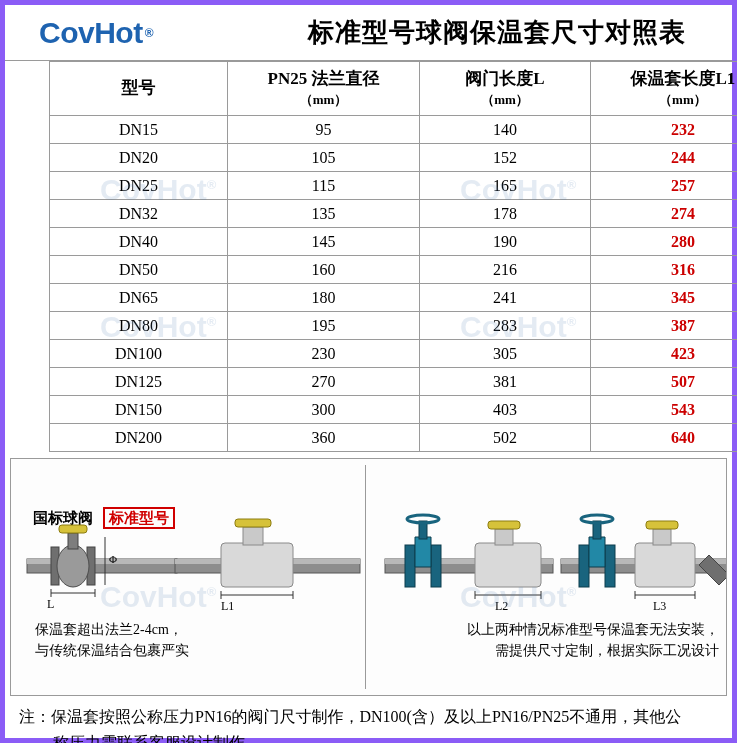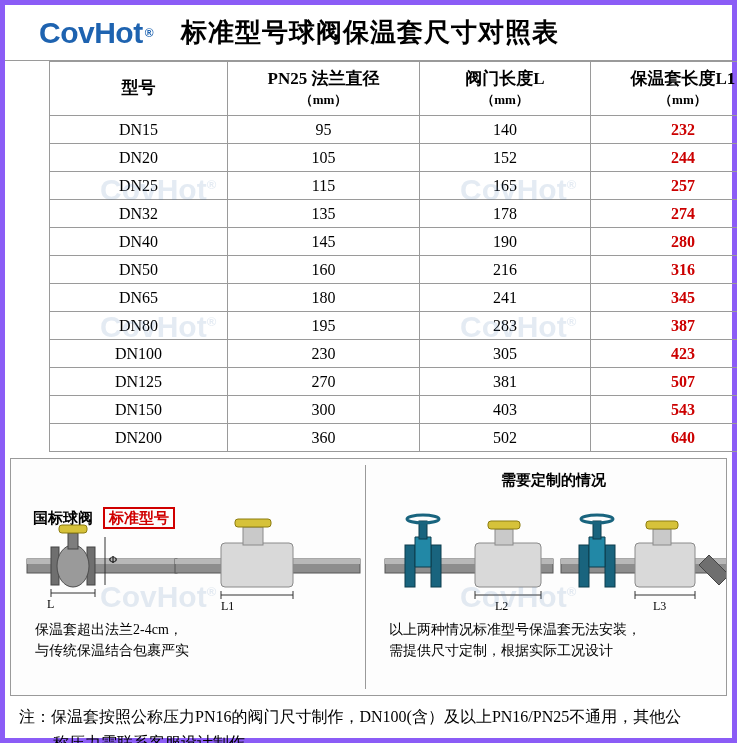--- a/index.html
+++ b/index.html
@@ -38,21 +38,21 @@
     letter-spacing:-0.5px;
   }
   .brand .reg{
     font-size:12px;
     vertical-align:super;
     margin-left:2px;
     font-weight:bold;
   }
   .title{
     flex:1;
-    text-align:left;
+    text-align:right;
     font-size:26px;
     font-weight:bold;
     letter-spacing:1px;
     padding-right:40px;
   }
   
   table.spec{
     width:100%;
     border-collapse:collapse;
     table-layout:fixed;
@@ -135,21 +135,21 @@
     line-height:1.5;
     width:320px;
   }
   .note-right{
     position:absolute;
     left:378px;
     top:160px;
     font-size:14px;
     line-height:1.5;
     width:330px;
-    text-align:left;
+    text-align:right;
   }
   
   .bottom-note{
     margin:8px 10px 0 14px;
     font-size:16px;
     line-height:1.6;
   }
   .bottom-note .ind{display:block;padding-left:34px;}
   
   .wm{
@@ -279,21 +279,20 @@
     </tbody>
   </table>
 
   <div class="panel">
     <div class="divider"></div>
 
     <div class="cap-left">
       <span>国标球阀</span><span class="red">标准型号</span>
     </div>
 
-    <div class="cap-right">需要定制的情况</div>
 
     <svg width="340" height="110" style="position:absolute;left:14px;top:48px;">
 
       <g>
         <rect x="2" y="52" width="150" height="14" fill="#8d8d8d" stroke="#555"></rect>
         <rect x="2" y="52" width="150" height="5" fill="#b8b8b8"></rect>
         <rect x="26" y="40" width="8" height="38" fill="#6f6f6f" stroke="#444"></rect>
         <rect x="62" y="40" width="8" height="38" fill="#6f6f6f" stroke="#444"></rect>
         <ellipse cx="48" cy="59" rx="16" ry="21" fill="#9a9a9a" stroke="#4d4d4d"></ellipse>
         <rect x="43" y="26" width="10" height="16" fill="#7d7d7d" stroke="#444"></rect>

